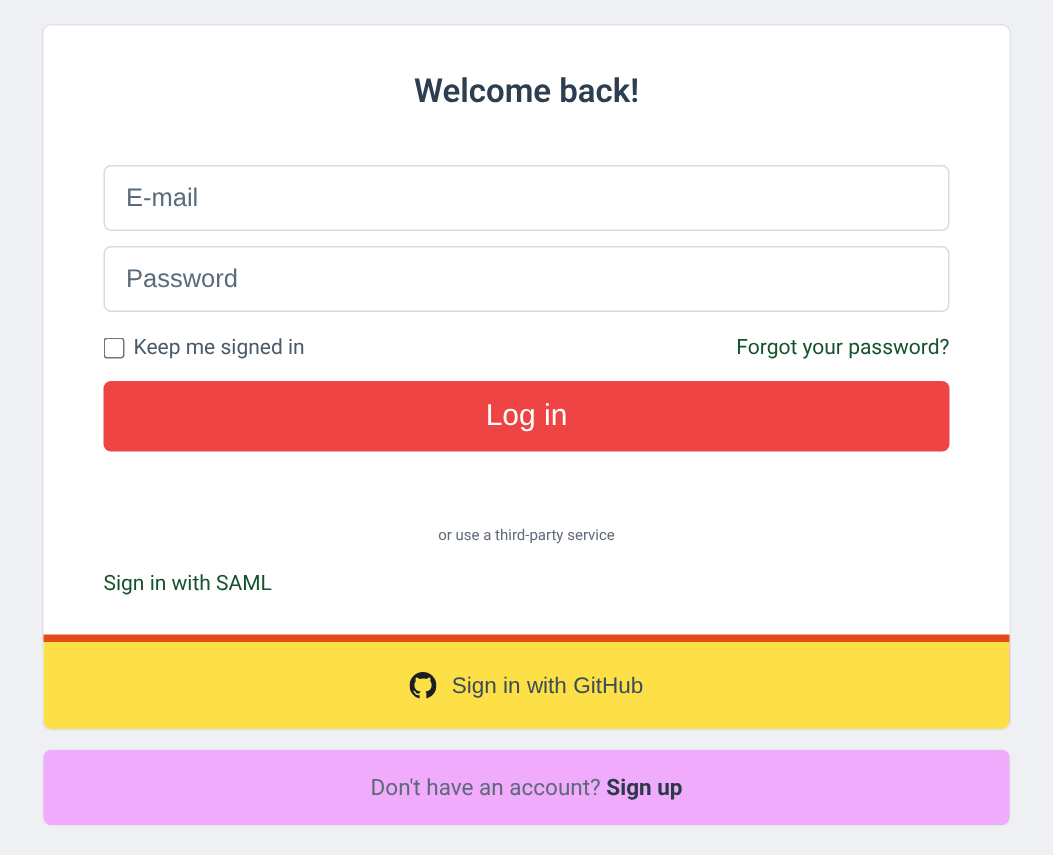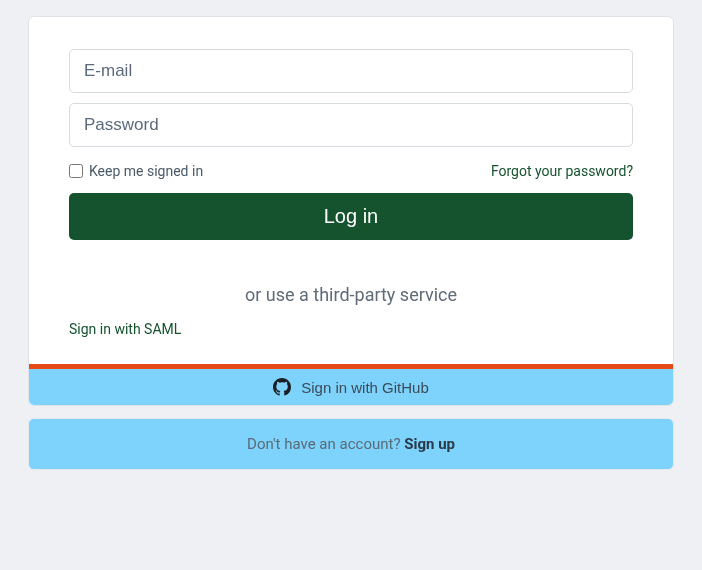--- a/index.html
+++ b/index.html
@@ -43,78 +43,79 @@
       justify-content: space-between;
       align-items: center;
       font-size: 14px;
       margin: 6px 0 14px 0;
     }
     .keep label { display: flex; align-items: center; gap: 6px; color: #4a5a6a; }
     .keep input { width: 14px; height: 14px; }
     a.link { color: #14532d; text-decoration: none; font-size: 14px; }
     .btn-primary {
       width: 100%;
-      background: #14532d;
+      background: #ef4444;
       color: #fff;
       border: none;
       border-radius: 5px;
       padding: 12px;
       font-size: 20px;
       font-weight: 400;
       cursor: pointer;
     }
     .sep {
       text-align: center;
       margin-top: 44px;
     }
-    .sep-text { font-size: 18px; color: #5f6b78; }
+    .sep-text { font-size: 10px; color: #5f6b78; }
     .saml-wrap { text-align: left; margin-top: 14px; margin-bottom: 6px; }
     .oauth-row {
       display: flex;
       border-top: 1px solid #e6e9ed;
     }
     .oauth-btn {
       flex: 1;
-      background: #7dd3fc;
+      background: #fde047;
       border: none;
-      padding: 9px 0;
+      padding: 20px 0;
       font-size: 15px;
       color: #3d4b59;
       display: flex;
       align-items: center;
       justify-content: center;
       gap: 10px;
       cursor: pointer;
       position: relative;
     }
     .oauth-btn + .oauth-btn { border-left: 1px solid #e6e9ed; }
     .icon-svg { width: 18px; height: 18px; display: inline-block; }
     .highlight-box {
       position: absolute;
       inset: -5px -5px -5px -14px;
       border: 5px solid #e64a19;
       pointer-events: none;
     }
     .signup-card {
       margin-top: 12px;
-      background: #7dd3fc;
+      background: #f0abfc;
       border: 1px solid #e6e9ed;
       border-radius: 6px;
       text-align: center;
       padding: 16px;
       font-size: 15px;
       color: #5b6a78;
     }
     .signup-card strong { color: #2b3a48; font-weight: 700; }
   </style>
 </head>
 <body>
 
 <div class="card">
   <div class="card-body">
+    <h1>Welcome back!</h1>
 
     <input type="text" class="input" placeholder="E-mail" style="">
 
     <input type="password" class="input" placeholder="Password" style="">
 
     <div class="row-options">
       <div class="keep">
         <label>
           <input type="checkbox" style="">
           <span>Keep me signed in</span>

